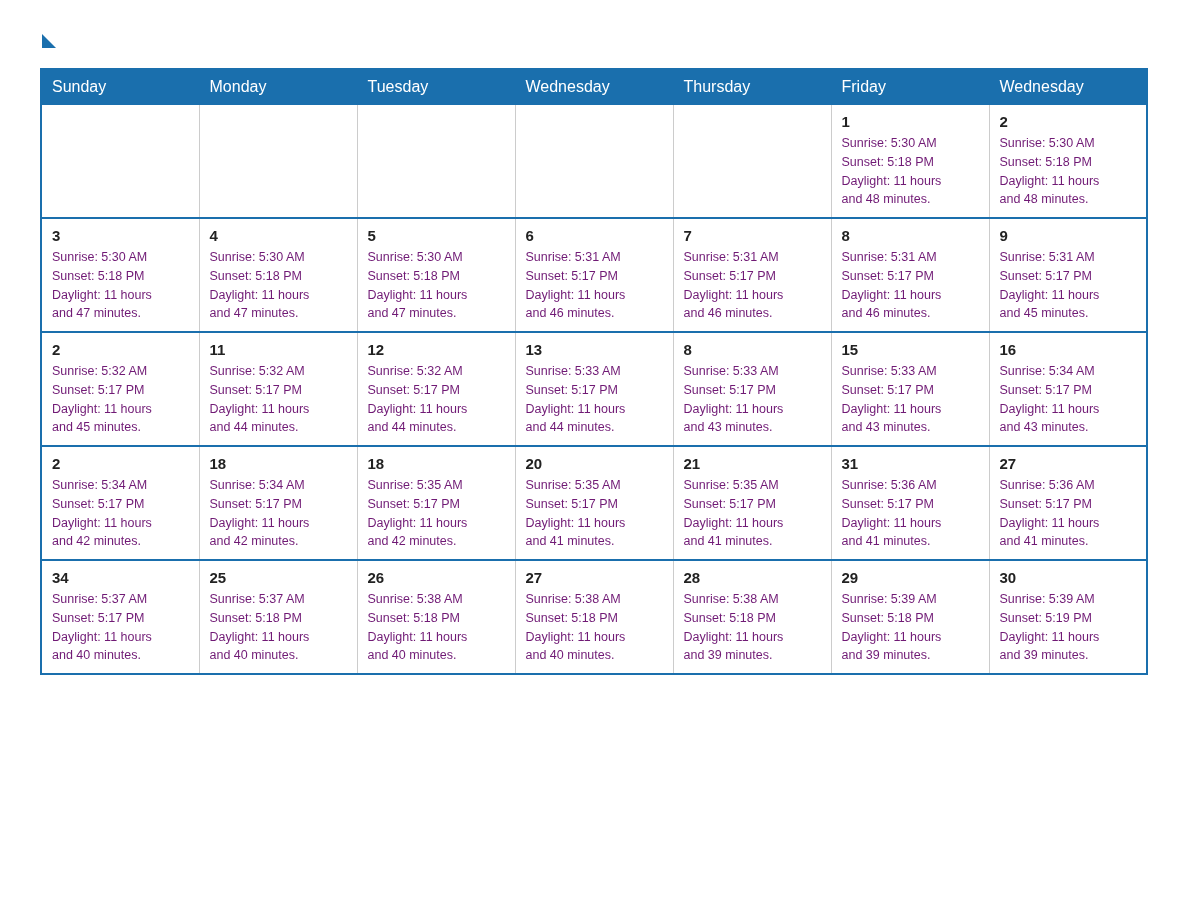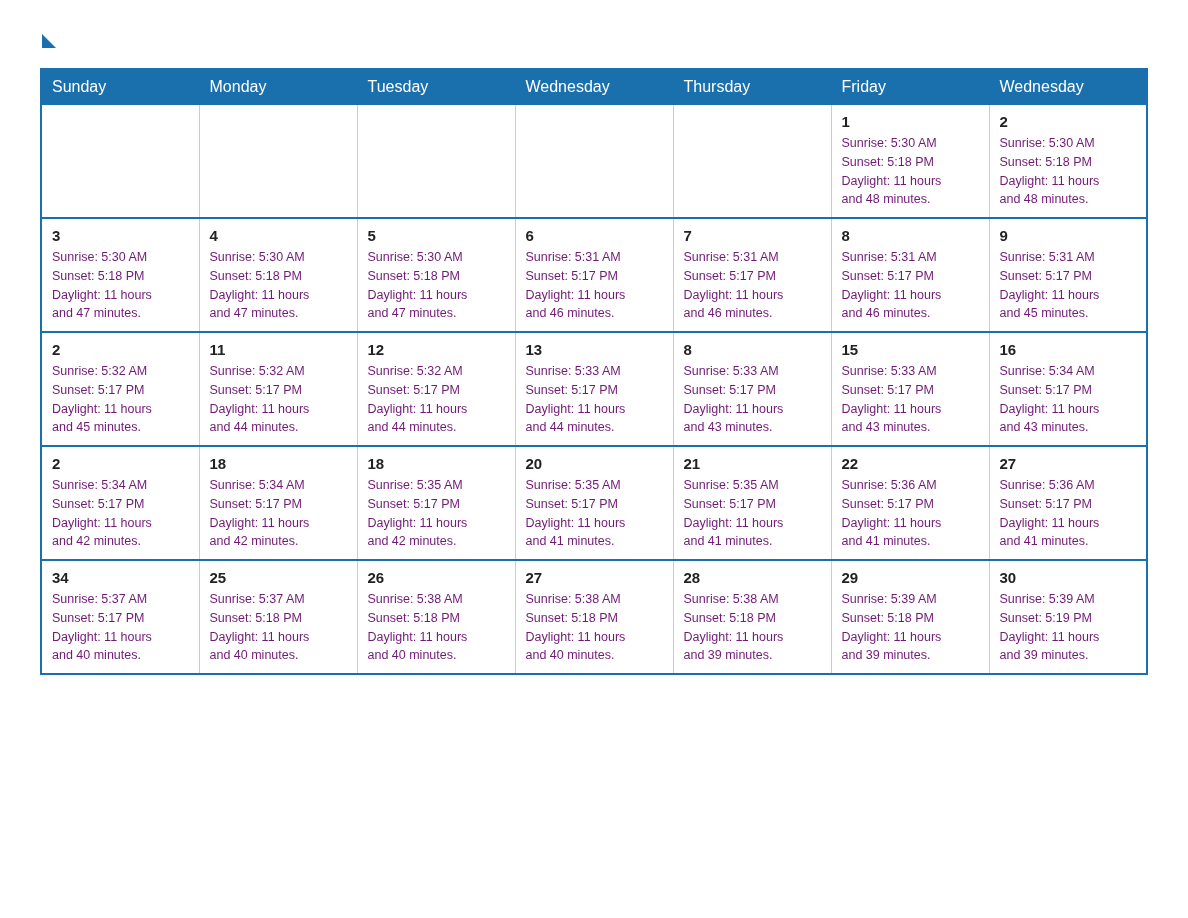--- a/index.html
+++ b/index.html
@@ -220,21 +220,21 @@
         </td>
         <td>
           <span class="day-num">20</span>
           <div class="day-info">Sunrise: 5:35 AM<br>Sunset: 5:17 PM<br>Daylight: 11 hours<br>and 41 minutes.</div>
         </td>
         <td>
           <span class="day-num">21</span>
           <div class="day-info">Sunrise: 5:35 AM<br>Sunset: 5:17 PM<br>Daylight: 11 hours<br>and 41 minutes.</div>
         </td>
         <td>
-          <span class="day-num">22</span>
+          <span class="day-num">31</span>
           <div class="day-info">Sunrise: 5:36 AM<br>Sunset: 5:17 PM<br>Daylight: 11 hours<br>and 41 minutes.</div>
         </td>
         <td>
           <span class="day-num">27</span>
           <div class="day-info">Sunrise: 5:36 AM<br>Sunset: 5:17 PM<br>Daylight: 11 hours<br>and 41 minutes.</div>
         </td>
       </tr>
       <tr>
         <td>
           <span class="day-num">34</span>

